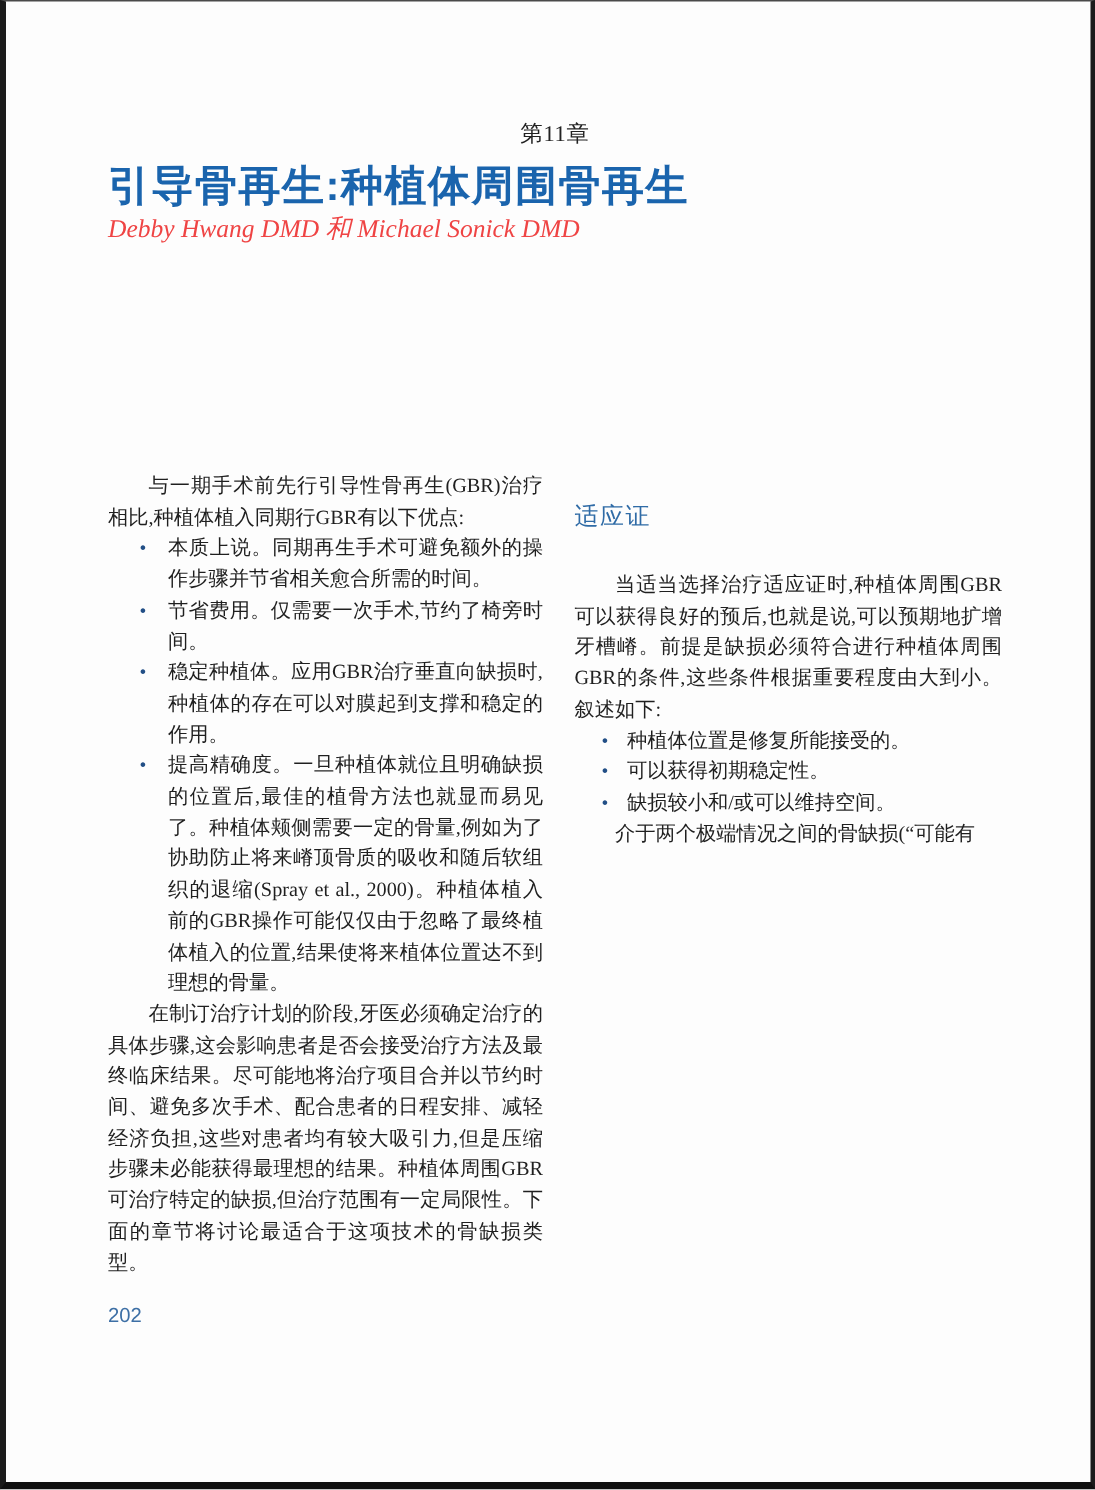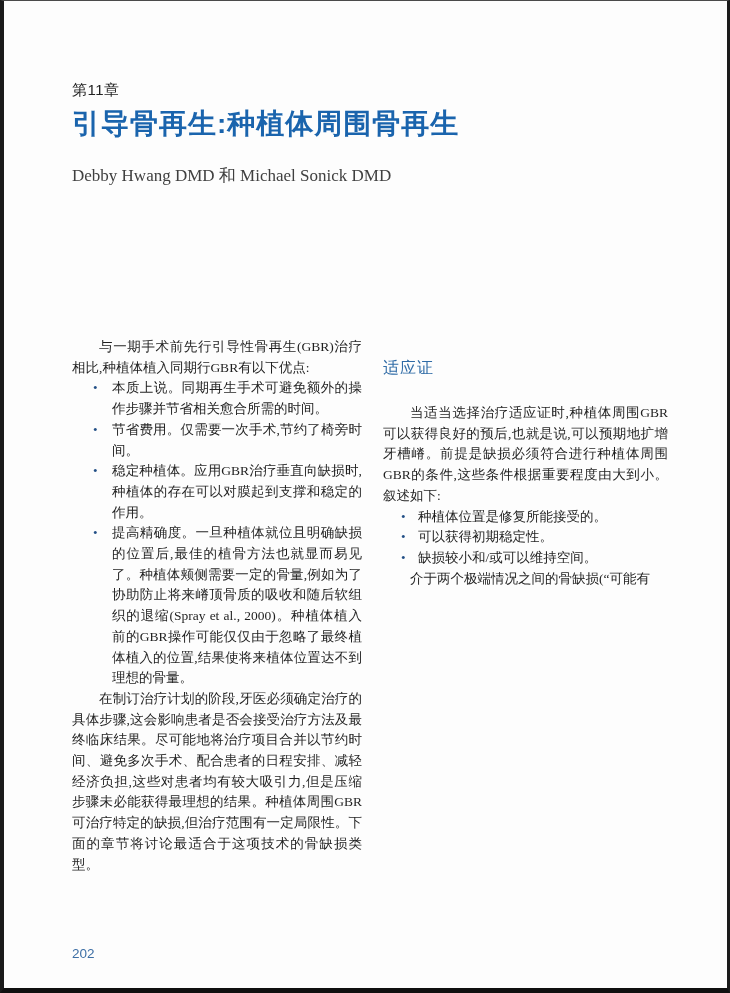--- a/index.html
+++ b/index.html
@@ -17,42 +17,44 @@
     overflow: hidden;
     font-family: "Liberation Serif", "DejaVu Serif", serif;
     color: #1f1f1f;
   }
 
   .page-inner {
     padding: 80px 59px 0 68px; 
   }
 
   .chapter-label {
-    font-family: Liberation Sans, sans-serif;
+    font-family: Liberation Serif, serif;
     font-size: 15px;
     line-height: 18px;
     color: #222222;
     letter-spacing: 0.5px;
+    text-align: center;
   }
 
   .page-title {
     margin: 8px 0 0 0;
     font-family: "Liberation Sans", "DejaVu Sans", sans-serif;
     font-weight: bold;
     font-size: 28px;
     line-height: 34px;
     color: var(--accent-blue, #1a64ad);
     letter-spacing: 1px;
   }
 
   .authors-line {
-    margin-top: 24px;
+    margin-top: 1px;
+    font-style: italic;
     font-size: 17px;
     line-height: 22px;
-    color: #404040;
+    color: #ef4444;
   }
 
   .body-columns {
     margin-top: 150px;
     display: flex;
     gap: 21px;
     justify-content: flex-end;
   }
 
   .col { font-size: 13.5px; line-height: 20.7px; text-align: justify; }
@@ -79,21 +81,21 @@
     left: 21px;
     top: 0;
     color: var(--bullet-blue, #224f86);
     font-size: 13px;
   }
   .col-right ul.bullet-list .bullet { left: 18px; }
 
   .page-number {
     position: absolute;
     left: 68px;
-    top: 945px;
+    top: 868px;
     font-family: "Liberation Sans", "DejaVu Sans", sans-serif;
     font-size: 13.5px;
     color: var(--pagenum-blue, #3d6fa5);
   }
 </style>
 </head>
 <body>
 
 <div class="scan-frame">
   <div class="page-inner">

